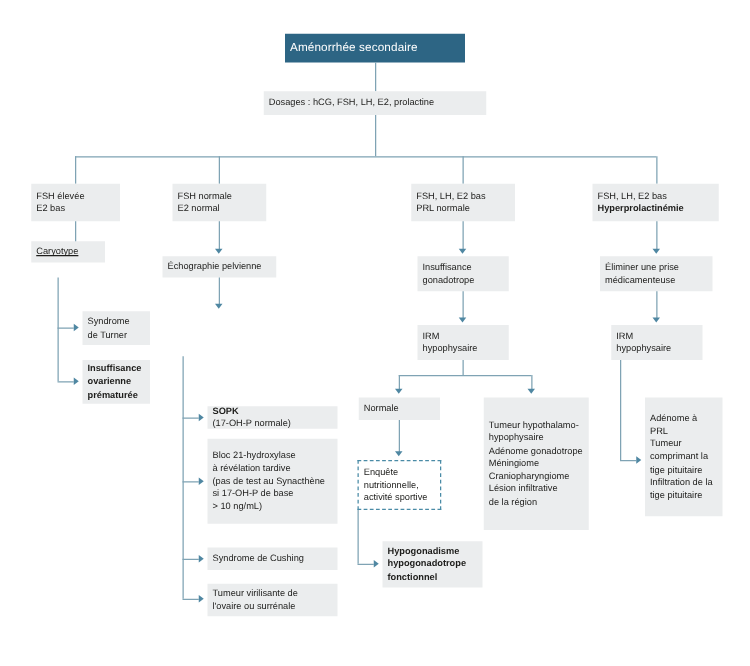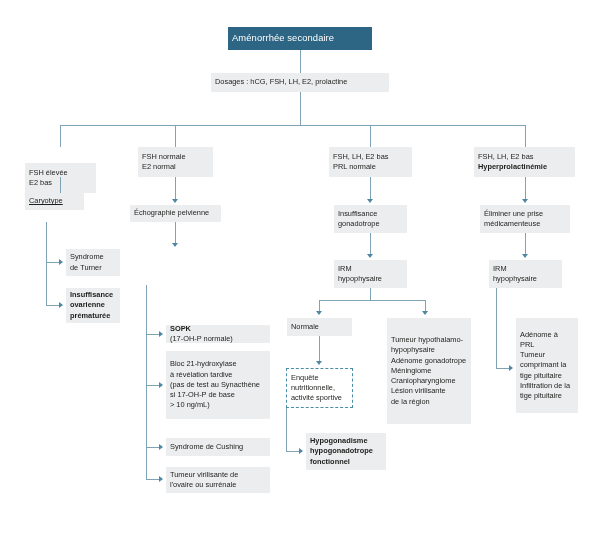--- a/index.html
+++ b/index.html
@@ -90,21 +90,21 @@
   </div>
 
   <div class="ln vline" style="left:299.5px; top:92px; height:33px;"></div>
   <div class="ln hline" style="left:60px; top:125px; width:465px;"></div>
 
   <div class="ln vline" style="left:60px; top:125px; height:22px;"></div>
   <div class="ln vline" style="left:175px; top:125px; height:22px;"></div>
   <div class="ln vline" style="left:370px; top:125px; height:22px;"></div>
   <div class="ln vline" style="left:525px; top:125px; height:22px;"></div>
 
-  <div class="node" style="left:25px; top:147px; width:71px; height:30px;margin-top:16px;">
+  <div class="node" style="left:25px; top:147px; width:71px; height:30px;">
     <span>
       <span>FSH élevée</span>
       <span>E2 bas</span>
     </span>
   </div>
 
   <div class="ln vline" style="left:60px; top:177px; height:23px;"></div>
   <div class="arrow-d" style="left:56.8px; top:199px;"></div>
 
   <div class="node" style="left:25px; top:193px; width:59px; height:17px;text-decoration:underline;">
@@ -249,21 +249,21 @@
     </span>
   </div>
 
   <div class="node" style="left:387px; top:318px; width:84px; height:106px;">
     <span>
       <span>Tumeur hypothalamo-</span>
       <span>hypophysaire</span>
       <span>Adénome gonadotrope</span>
       <span>Méningiome</span>
       <span>Craniopharyngiome</span>
-      <span>Lésion virilisante</span>
+      <span>Lésion infiltrative</span>
       <span>de la région</span>
     </span>
   </div>
 
   <div class="node" style="left:474px; top:147px; width:101px; height:30px;">
     <span>
       <span>FSH, LH, E2 bas</span>
       <span class="lead">Hyperprolactinémie</span>
     </span>
   </div>

